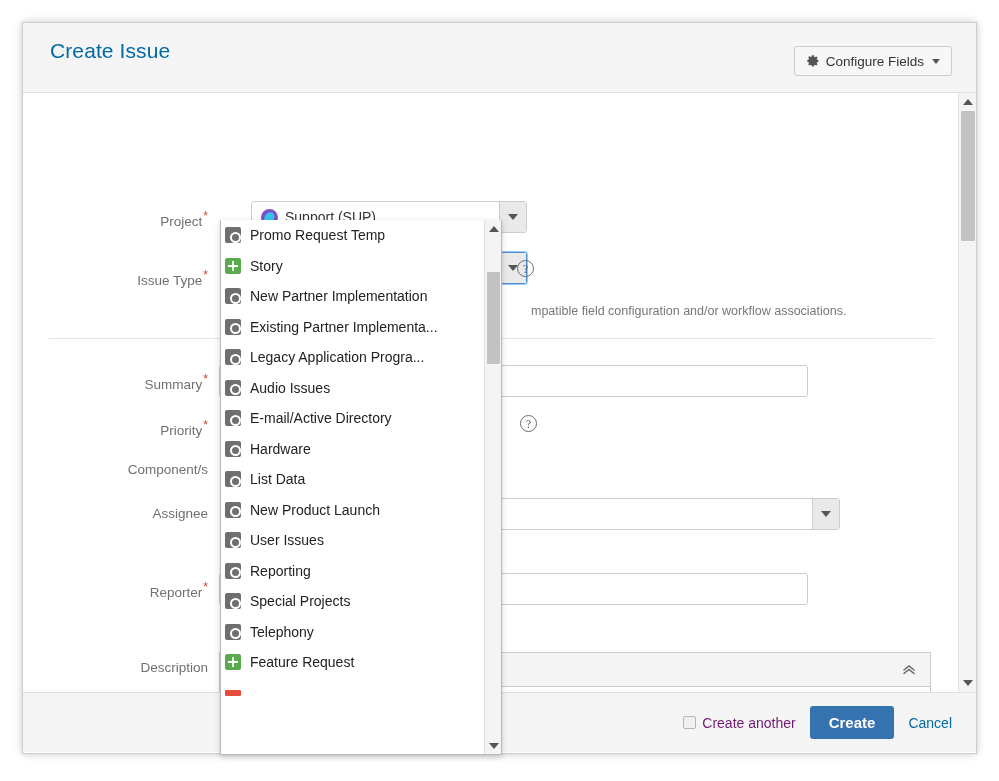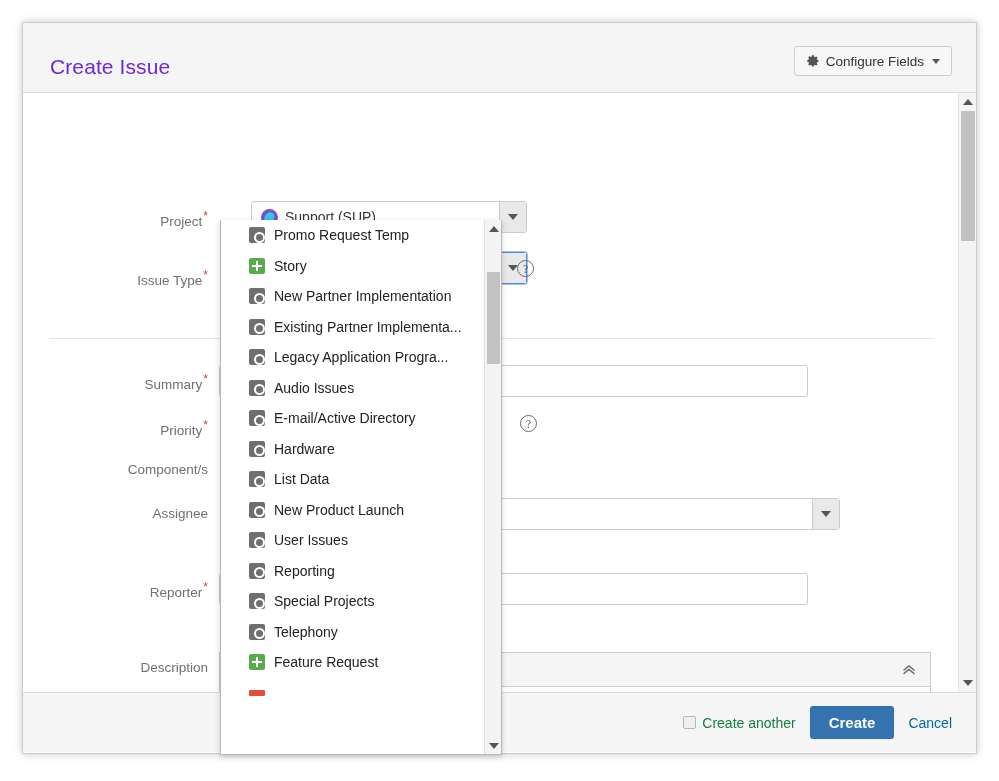--- a/index.html
+++ b/index.html
@@ -23,23 +23,23 @@
 
   
   .dlg-header {
     position: relative;
     height: 70px;
     background: #f5f5f5;
     border-bottom: 1px solid #ddd;
   }
   .dlg-title {
     position: absolute;
-    left: 27px; top: 32px;
+    left: 27px; top: 16px;
     font-size: 21px;
-    color: #6d28d9;
+    color: #0369a1;
     letter-spacing: .1px;
   }
   .configure-btn {
     position: absolute;
     right: 24px; top: 23px;
     height: 30px;
     padding: 0 11px;
     display: flex; align-items: center; gap: 6px;
     background: #f7f7f7;
     border: 1px solid #ccc;
@@ -237,21 +237,21 @@
 
   
   .dlg-footer {
     position: relative;
     height: 60px;
     background: #f5f5f5;
     border-top: 1px solid #ddd;
     display: flex; align-items: center; justify-content: flex-end;
     padding-right: 24px; gap: 14px;
   }
-  .chk-wrap { display: flex; align-items: center; gap: 6px; font-size: 14px; color: #15803d; text-align: right; }
+  .chk-wrap { display: flex; align-items: center; gap: 6px; font-size: 14px; color: #701a75; text-align: right; }
   .chk-box {
     width: 13px; height: 13px;
     border: 1px solid #b5b5b5;
     background: #f0f0f0;
     border-radius: 2px;
   }
   .create-btn {
     background: #3572b0;
     color: #fff;
     border: none; border-radius: 3px;
@@ -271,21 +271,21 @@
     border-top: none;
     box-shadow: 0 2px 6px rgba(0,0,0,0.18);
     overflow: hidden;
     z-index: 40;
   }
   .dd-list { position: absolute; left: 0; top: 0; width: 264px; }
   .dd-item {
     height: 30.5px;
     display: flex; align-items: center;
     gap: 9px;
-    padding-left: 28px;
+    padding-left: 4px;
     font-size: 14px;
     color: #222;
     white-space: nowrap;
     overflow: hidden;
     cursor: pointer;
   }
 
   
   .ic { width: 16px; height: 16px; flex: 0 0 auto; border-radius: 2px; position: relative; }
   .ic-generic { background: #6f6f6f; }
@@ -376,20 +376,21 @@
       <div class="select-box focused" style="left:196px; top:159px; width:276px;">
         <span class="sel-text task-chip">
           <span class="cb-icon"></span>
           <span class="sel-highlight">Task</span>
         </span>
         <span class="sel-btn">
           <span class="caret"></span>
         </span>
       </div>
       <div class="help-icon" style="left:494px; top:167px;">?</div>
+      <div class="hint-text" style="left:508px; top:211px;">mpatible field configuration and/or workflow associations.</div>
 
       <div class="divider" style="left:26px; top:245px; width:885px;"></div>
 
       <div class="flabel" style="left:60px; top:279px; width:125px;">
         <span>Summary</span><span class="req">*</span>
       </div>
       <input class="field-input" style="left: 196px; top: 272px; width: 589px; padding-left: 8px; font-size: 14px;" value="" placeholder="">
 
       <div class="flabel" style="left:60px; top:325px; width:125px;">
         <span>Priority</span><span class="req">*</span>

